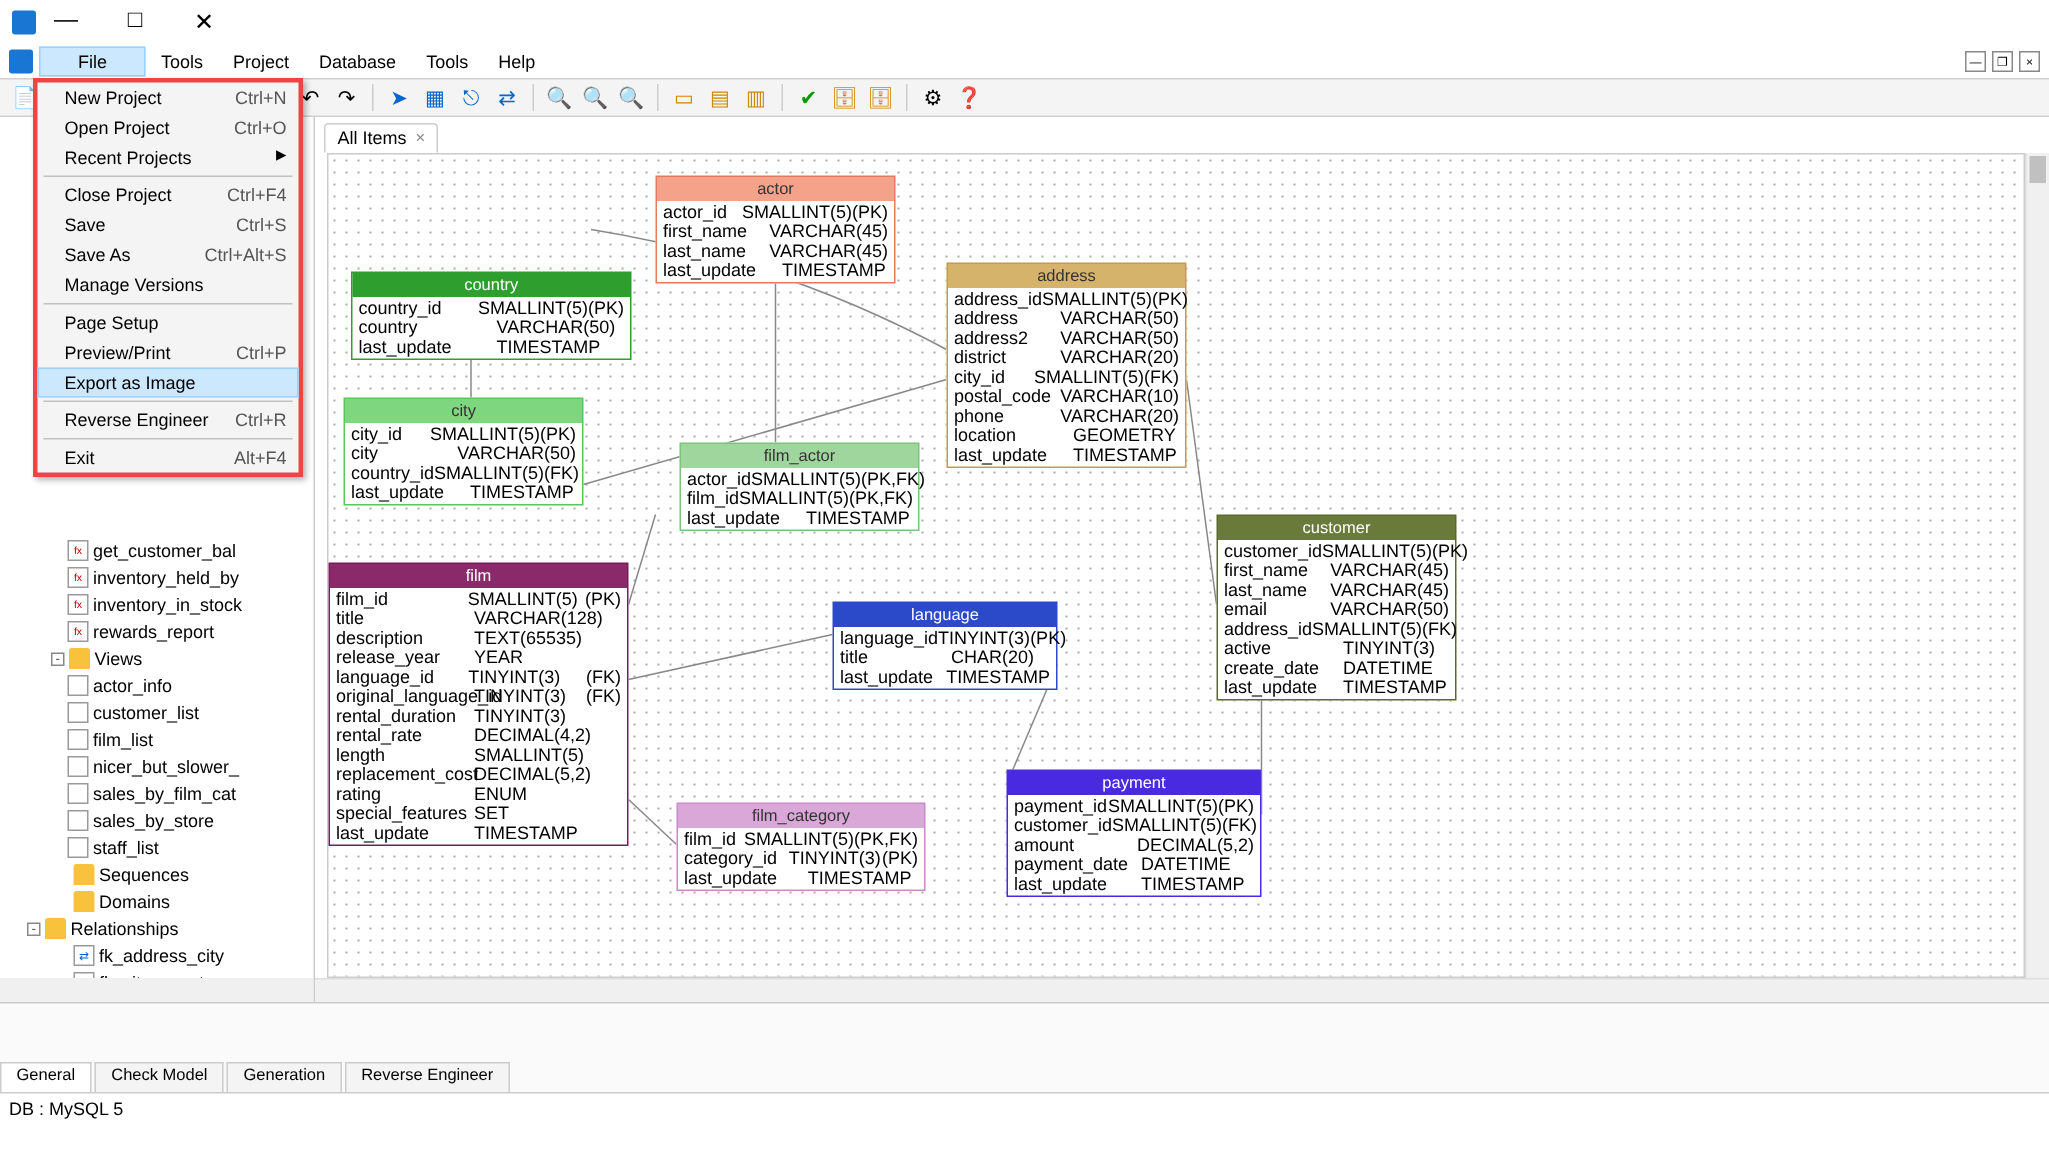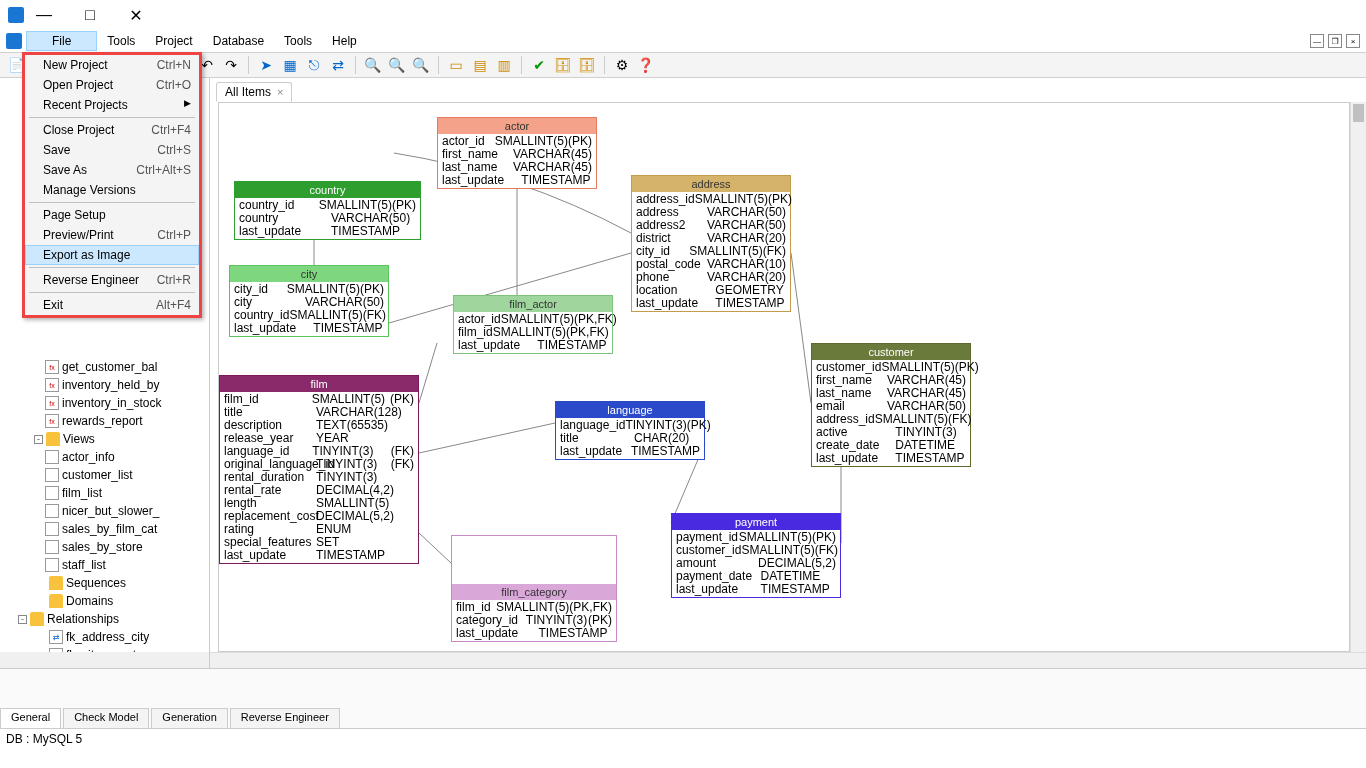--- a/index.html
+++ b/index.html
@@ -504,21 +504,21 @@
               <span class="c3"></span>
             </div>
             <div class="row">
               <span class="c1">last_update</span>
               <span class="c2">TIMESTAMP</span>
               <span class="c3"></span>
             </div>
           </div>
         </div>
         <div class="entity" style="left: 232px; top: 432px; width: 166px; border-color: rgb(201, 138, 201);">
-          <div class="hdr" style="background: rgb(217, 168, 217); color: rgb(51, 51, 51); margin-top: 48px;">film_category</div>
+          <div class="hdr" style="background: rgb(217, 168, 217); color: rgb(51, 51, 51);">film_category</div>
           <div class="cols">
             <div class="row">
               <span class="c1">film_id</span>
               <span class="c2">SMALLINT(5)</span>
               <span class="c3">(PK,FK)</span>
             </div>
             <div class="row">
               <span class="c1">category_id</span>
               <span class="c2">TINYINT(3)</span>
               <span class="c3">(PK)</span>

